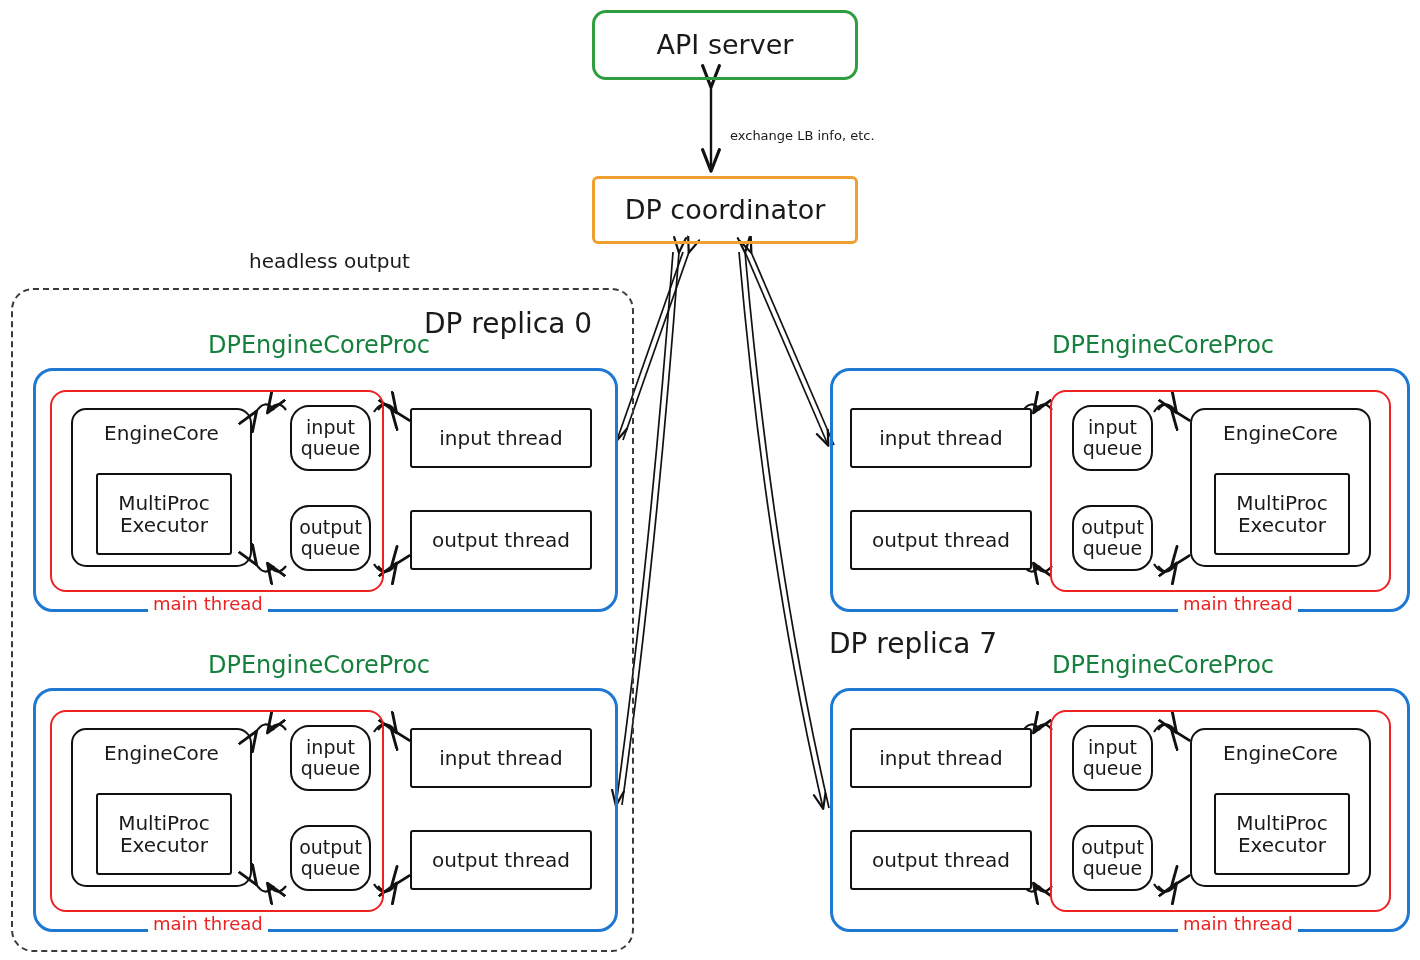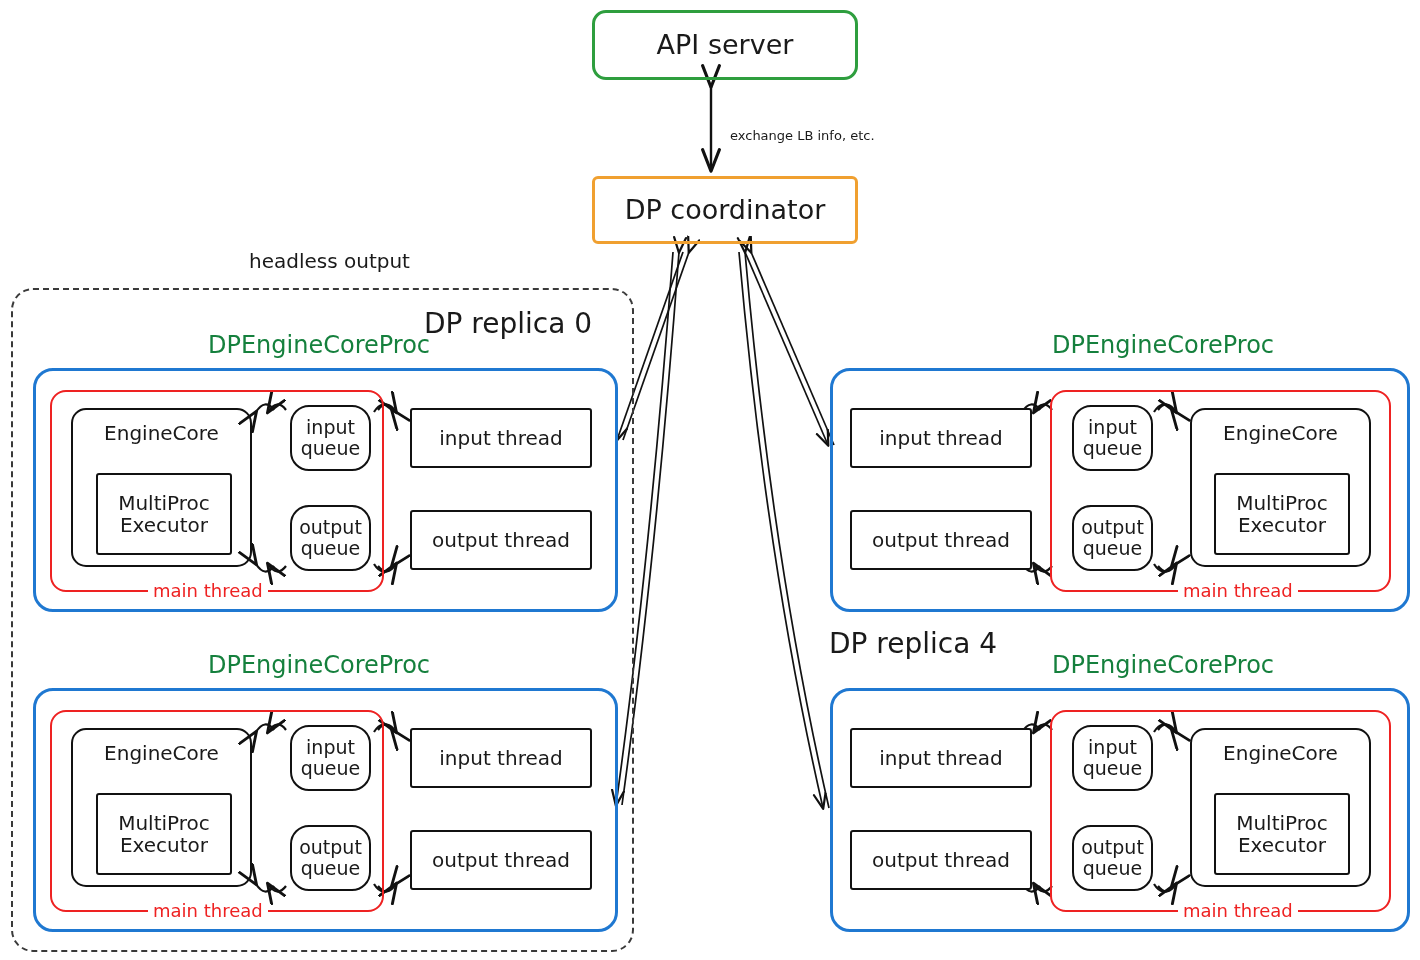--- a/index.html
+++ b/index.html
@@ -75,21 +75,21 @@
     padding-top: 12px;
     font-size: 20px;
   }
   
   .label {
     position: absolute;
     white-space: nowrap;
   }
   .label-replica { font-size: 28px; color: #1a1a1a; }
   .label-proc    { font-size: 24px; color: #15803d; }
-  .label-main    { font-size: 18px; color: #ee2222; background:#fff; padding:0 5px; }
+  .label-main    { font-size: 18px; color: #ee2222; background:#fff; padding:0 5px;margin-top:13px; }
   .label-headless{ font-size: 20px; color: #1a1a1a; }
   .label-edge    { font-size: 13px; color: #1a1a1a; }
   svg.overlay {
     position: absolute;
     left: 0; top: 0;
     width: 1420px;
     height: 960px;
     pointer-events: none;
   }
 </style>
@@ -279,21 +279,21 @@
   </div>
 
   <div class="node box-engine" style="left:1190px; top:408px; width:181px; height:159px;">
     <span>EngineCore</span>
   </div>
   <div class="node box-plain" style="left:1214px; top:473px; width:136px; height:82px; flex-direction:column;">
     <span>MultiProc</span>
     <span>Executor</span>
   </div>
 
-  <div class="label label-replica" style="left:829px; top:627px;">DP replica 4</div>
+  <div class="label label-replica" style="left:829px; top:627px;">DP replica 7</div>
   <div class="label label-proc" style="left:1052px; top:651px;">DPEngineCoreProc</div>
 
   <div class="box-proc" style="position:absolute; left:830px; top:688px; width:574px; height:238px;"></div>
   <div class="box-main" style="position:absolute; left:1050px; top:710px; width:337px; height:198px;"></div>
   <div class="label label-main" style="left:1178px; top:900px;">main thread</div>
 
   <div class="node box-plain" style="left:850px; top:728px; width:182px; height:60px;">
     <span>input thread</span>
   </div>
   <div class="node box-plain" style="left:850px; top:830px; width:182px; height:60px;">

